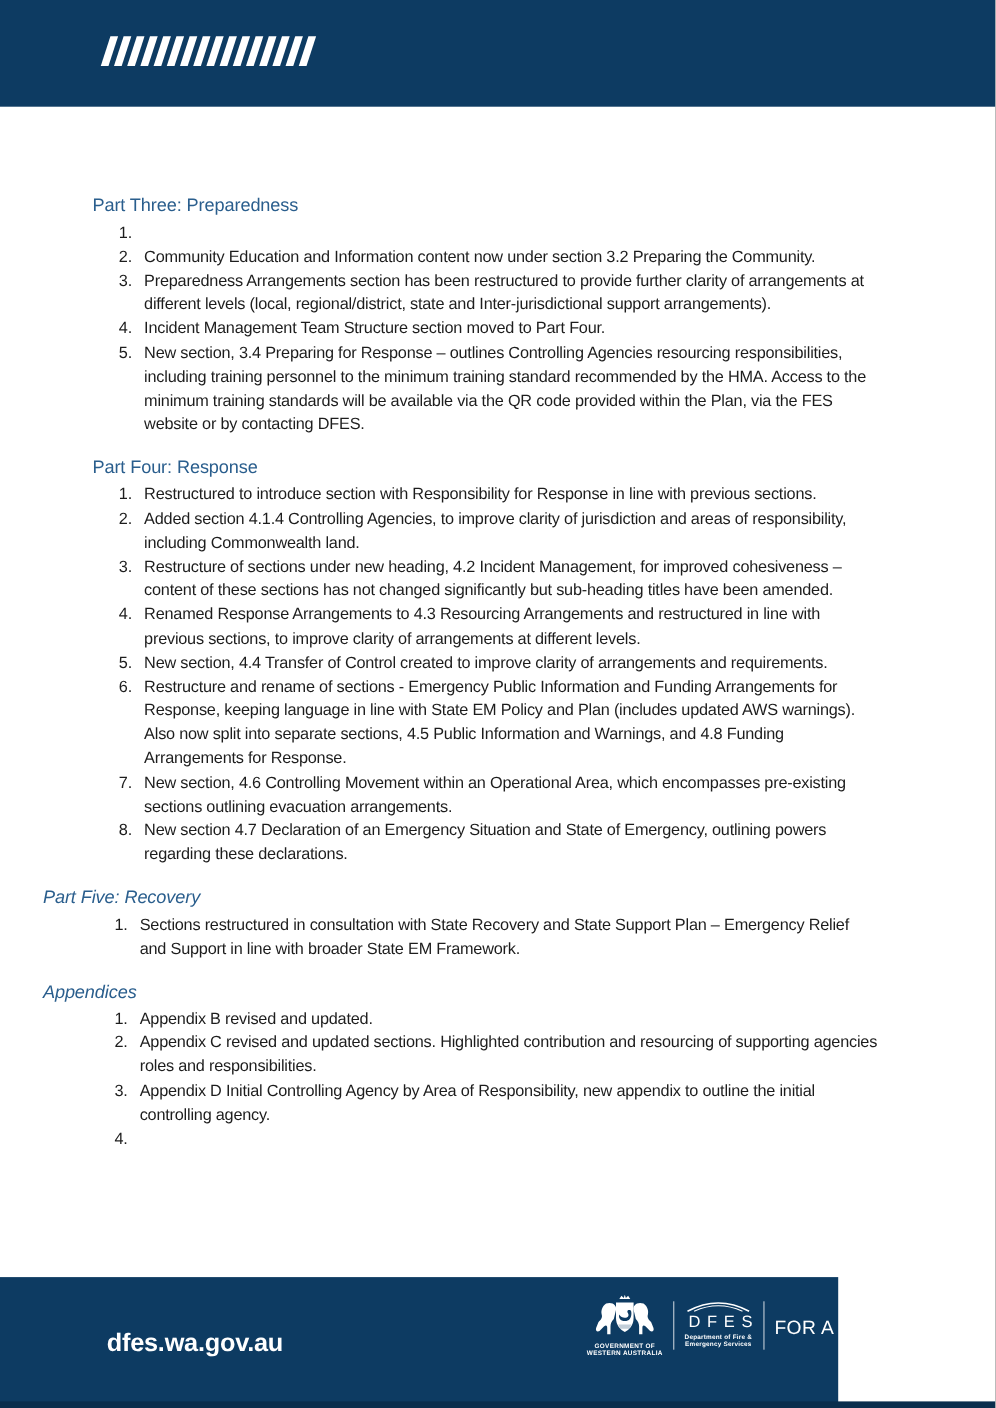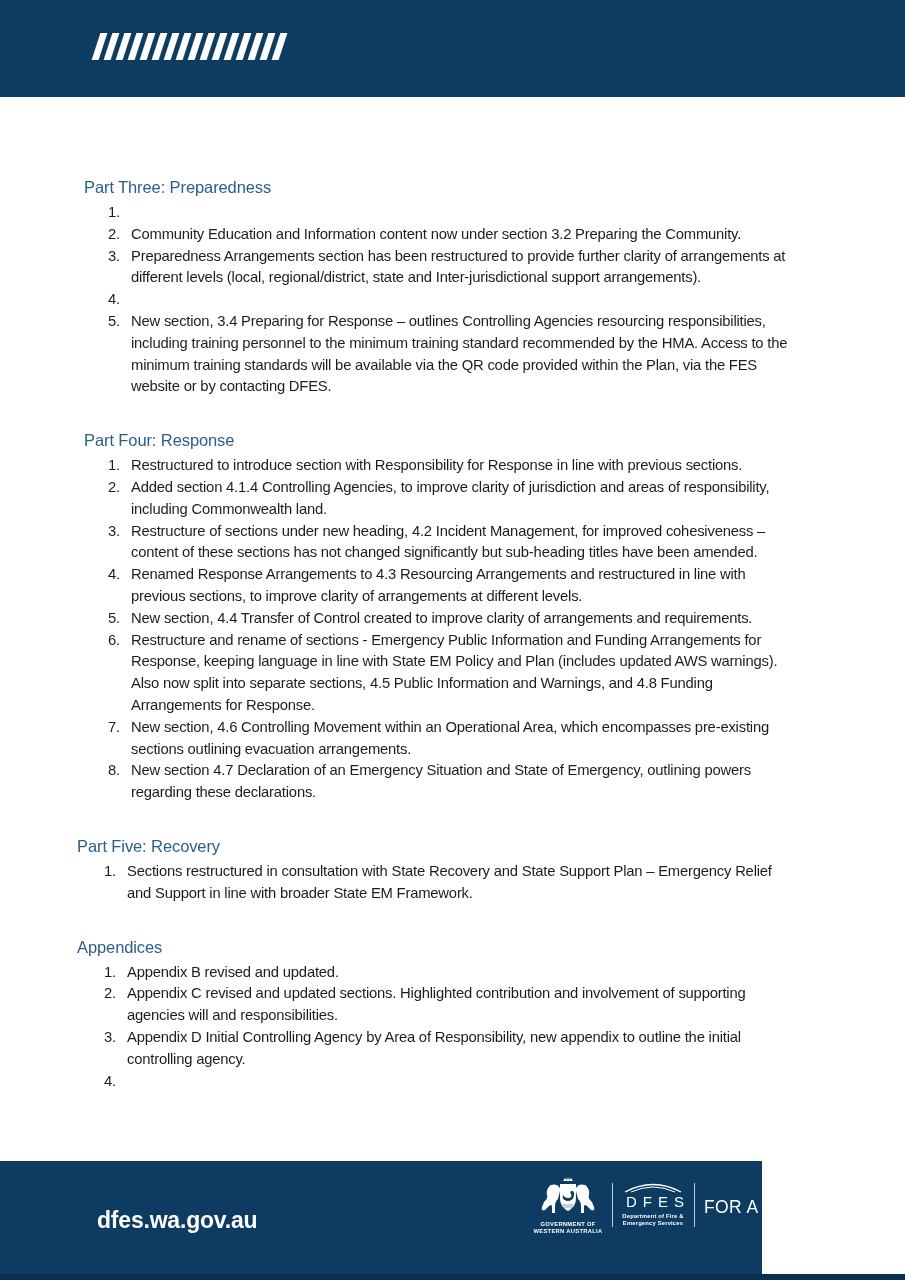--- a/index.html
+++ b/index.html
@@ -20,28 +20,28 @@
   }
   .stripe {
     width:7px; height:27px; background:#ffffff;
     transform:skewX(-18deg);
   }
   
   .content {
     position:absolute; top:97px; left:0; width:905px;
     color:#1d1d1d;
   }
-  .section { margin-top:32px; }
+  .section { margin-top:17px; }
   .section.first { margin-top:80px; }
   .section h2 {
     font-size:16.5px; font-weight:500; color:#2a5e8d;
     line-height:21px; margin-bottom:4px; letter-spacing:-0.1px;
   }
   .section.indent-a h2 { padding-left:84px; }
-  .section.indent-b h2 { padding-left:77px; }
+  .section.indent-b h2 { padding-left:39px;font-style:italic; }
   .list { }
   .section.indent-a .list { padding-left:108px; }
   .section.indent-b .list { padding-left:104px; }
   .li { display:flex; align-items:flex-start; }
   .li .num {
     width:23px; flex:0 0 23px; font-size:14.8px; line-height:21.8px;
     letter-spacing:-0.2px;
   }
   .li .txt {
     width:672px; flex:0 0 672px; font-size:14.8px; line-height:21.8px;
@@ -119,20 +119,21 @@
           <div class="li">
             <span class="num">2.</span>
             <span class="txt">Community Education and Information content now under section 3.2 Preparing the Community.</span>
           </div>
           <div class="li">
             <span class="num">3.</span>
             <span class="txt">Preparedness Arrangements section has been restructured to provide further clarity of arrangements at different levels (local, regional/district, state and Inter-jurisdictional support arrangements).</span>
           </div>
           <div class="li">
             <span class="num">4.</span>
+            <span class="txt">Incident Management Team Structure section moved to Part Four.</span>
           </div>
           <div class="li">
             <span class="num">5.</span>
             <span class="txt">New section, 3.4 Preparing for Response – outlines Controlling Agencies resourcing responsibilities, including training personnel to the minimum training standard recommended by the HMA. Access to the minimum training standards will be available via the QR code provided within the Plan, via the FES website or by contacting DFES.</span>
           </div>
         </div>
     </div>
 
     <div class="section indent-a">
       <h2>Part Four: Response</h2>
@@ -184,21 +185,21 @@
 
     <div class="section indent-b">
       <h2>Appendices</h2>
       <div class="list">
           <div class="li">
             <span class="num">1.</span>
             <span class="txt">Appendix B revised and updated.</span>
           </div>
           <div class="li">
             <span class="num">2.</span>
-            <span class="txt">Appendix C revised and updated sections. Highlighted contribution and involvement of supporting agencies will and responsibilities.</span>
+            <span class="txt">Appendix C revised and updated sections. Highlighted contribution and resourcing of supporting agencies roles and responsibilities.</span>
           </div>
           <div class="li">
             <span class="num">3.</span>
             <span class="txt">Appendix D Initial Controlling Agency by Area of Responsibility, new appendix to outline the initial controlling agency.</span>
           </div>
           <div class="li">
             <span class="num">4.</span>
           </div>
         </div>
     </div>

